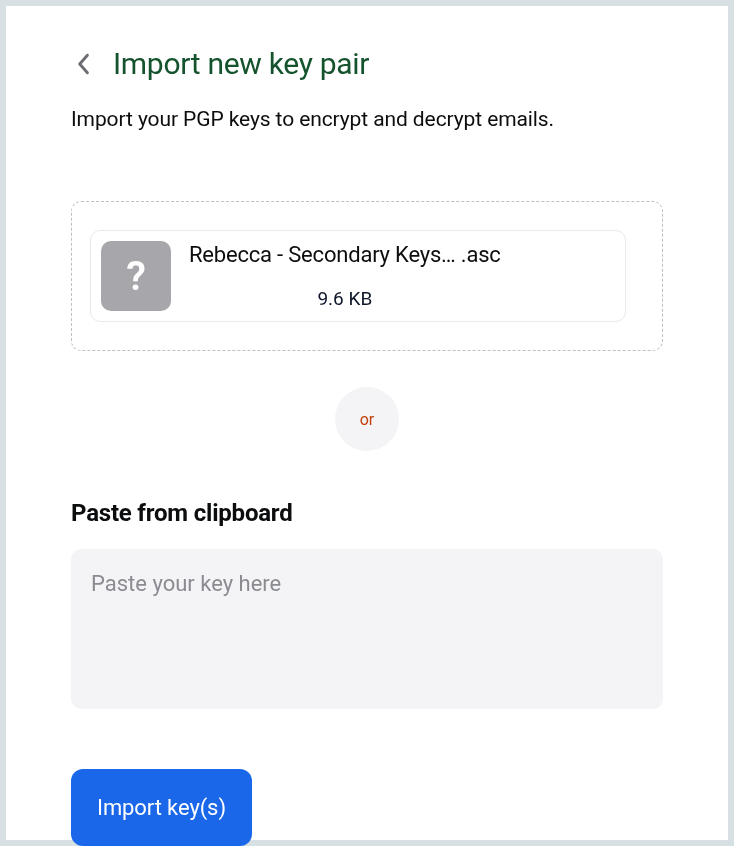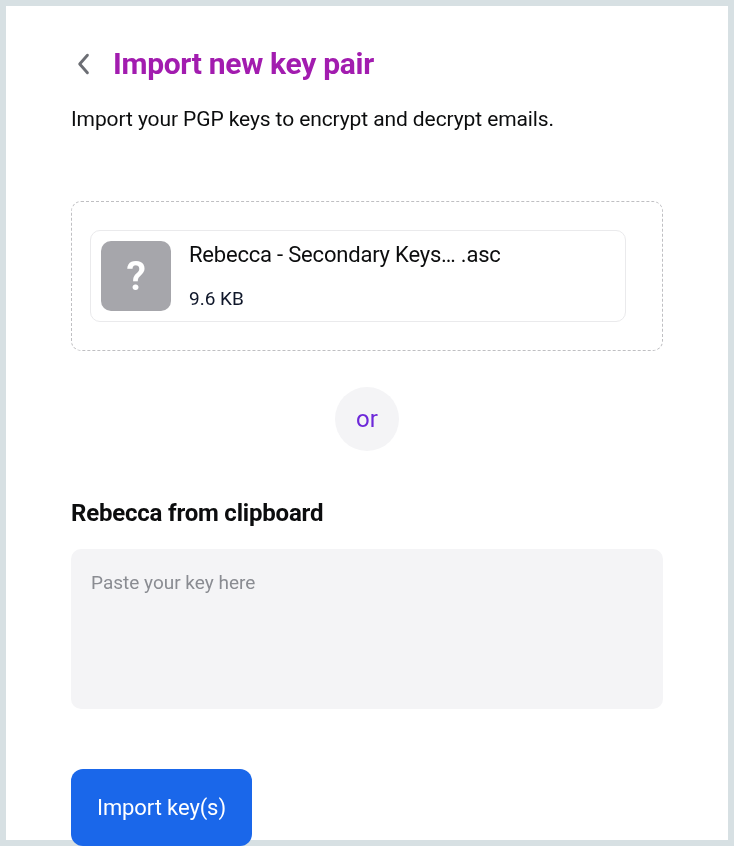--- a/index.html
+++ b/index.html
@@ -34,22 +34,22 @@
       justify-content: center;
       cursor: pointer;
       color: #6c6e74;
     }
     .back-btn svg {
       width: 16px;
       height: 22px;
     }
     .title {
       font-size: 30px;
-      font-weight: 700;
-      color: #a21caf;
+      font-weight: 400;
+      color: #14532d;
       letter-spacing: -0.3px;
     }
     .subtitle {
       font-size: 21px;
       color: #0c0d0e;
       margin-bottom: 70px;
       letter-spacing: -0.1px;
     }
     .dropzone {
       border: 1.5px dashed #bfbfc2;
@@ -77,20 +77,21 @@
       justify-content: center;
       color: #ffffff;
       font-size: 40px;
       font-weight: 600;
       flex-shrink: 0;
     }
     .file-meta {
       display: flex;
       flex-direction: column;
       gap: 20px;
+      text-align: center;
     }
     .file-name {
       font-size: 22px;
       color: #0c0d0e;
       letter-spacing: -0.2px;
     }
     .file-size {
       font-size: 19px;
       color: #0f172a;
     }
@@ -100,38 +101,38 @@
       margin-bottom: 48px;
     }
     .or-circle {
       width: 64px;
       height: 64px;
       border-radius: 50%;
       background: #f4f4f6;
       display: flex;
       align-items: center;
       justify-content: center;
-      font-size: 24px;
-      color: #6d28d9;
+      font-size: 16px;
+      color: #c2410c;
     }
     .clipboard-title {
       font-size: 24px;
       font-weight: 700;
       color: #0c0d0e;
       margin-bottom: 22px;
       letter-spacing: -0.2px;
     }
     .paste-area {
       width: 100%;
       height: 160px;
       border: none;
       border-radius: 10px;
       background: #f4f4f6;
       padding: 22px 20px;
-      font-size: 19px;
+      font-size: 22px;
       font-family: inherit;
       color: #1d4ed8;
       resize: none;
       outline: none;
       margin-bottom: 56px;
     }
     .paste-area::placeholder {
       color: #8a8c92;
     }
     .import-btn {
@@ -169,19 +170,19 @@
         <div class="file-name">Rebecca - Secondary Keys… .asc</div>
         <div class="file-size">9.6 KB</div>
       </div>
     </div>
   </div>
 
   <div class="or-wrap">
     <div class="or-circle">or</div>
   </div>
 
-  <h2 class="clipboard-title">Rebecca from clipboard</h2>
+  <h2 class="clipboard-title">Paste from clipboard</h2>
 
   <textarea class="paste-area" placeholder="Paste your key here" style=""></textarea>
 
   <button class="import-btn">Import key(s)</button>
 
 </div>
 
 </body></html>

